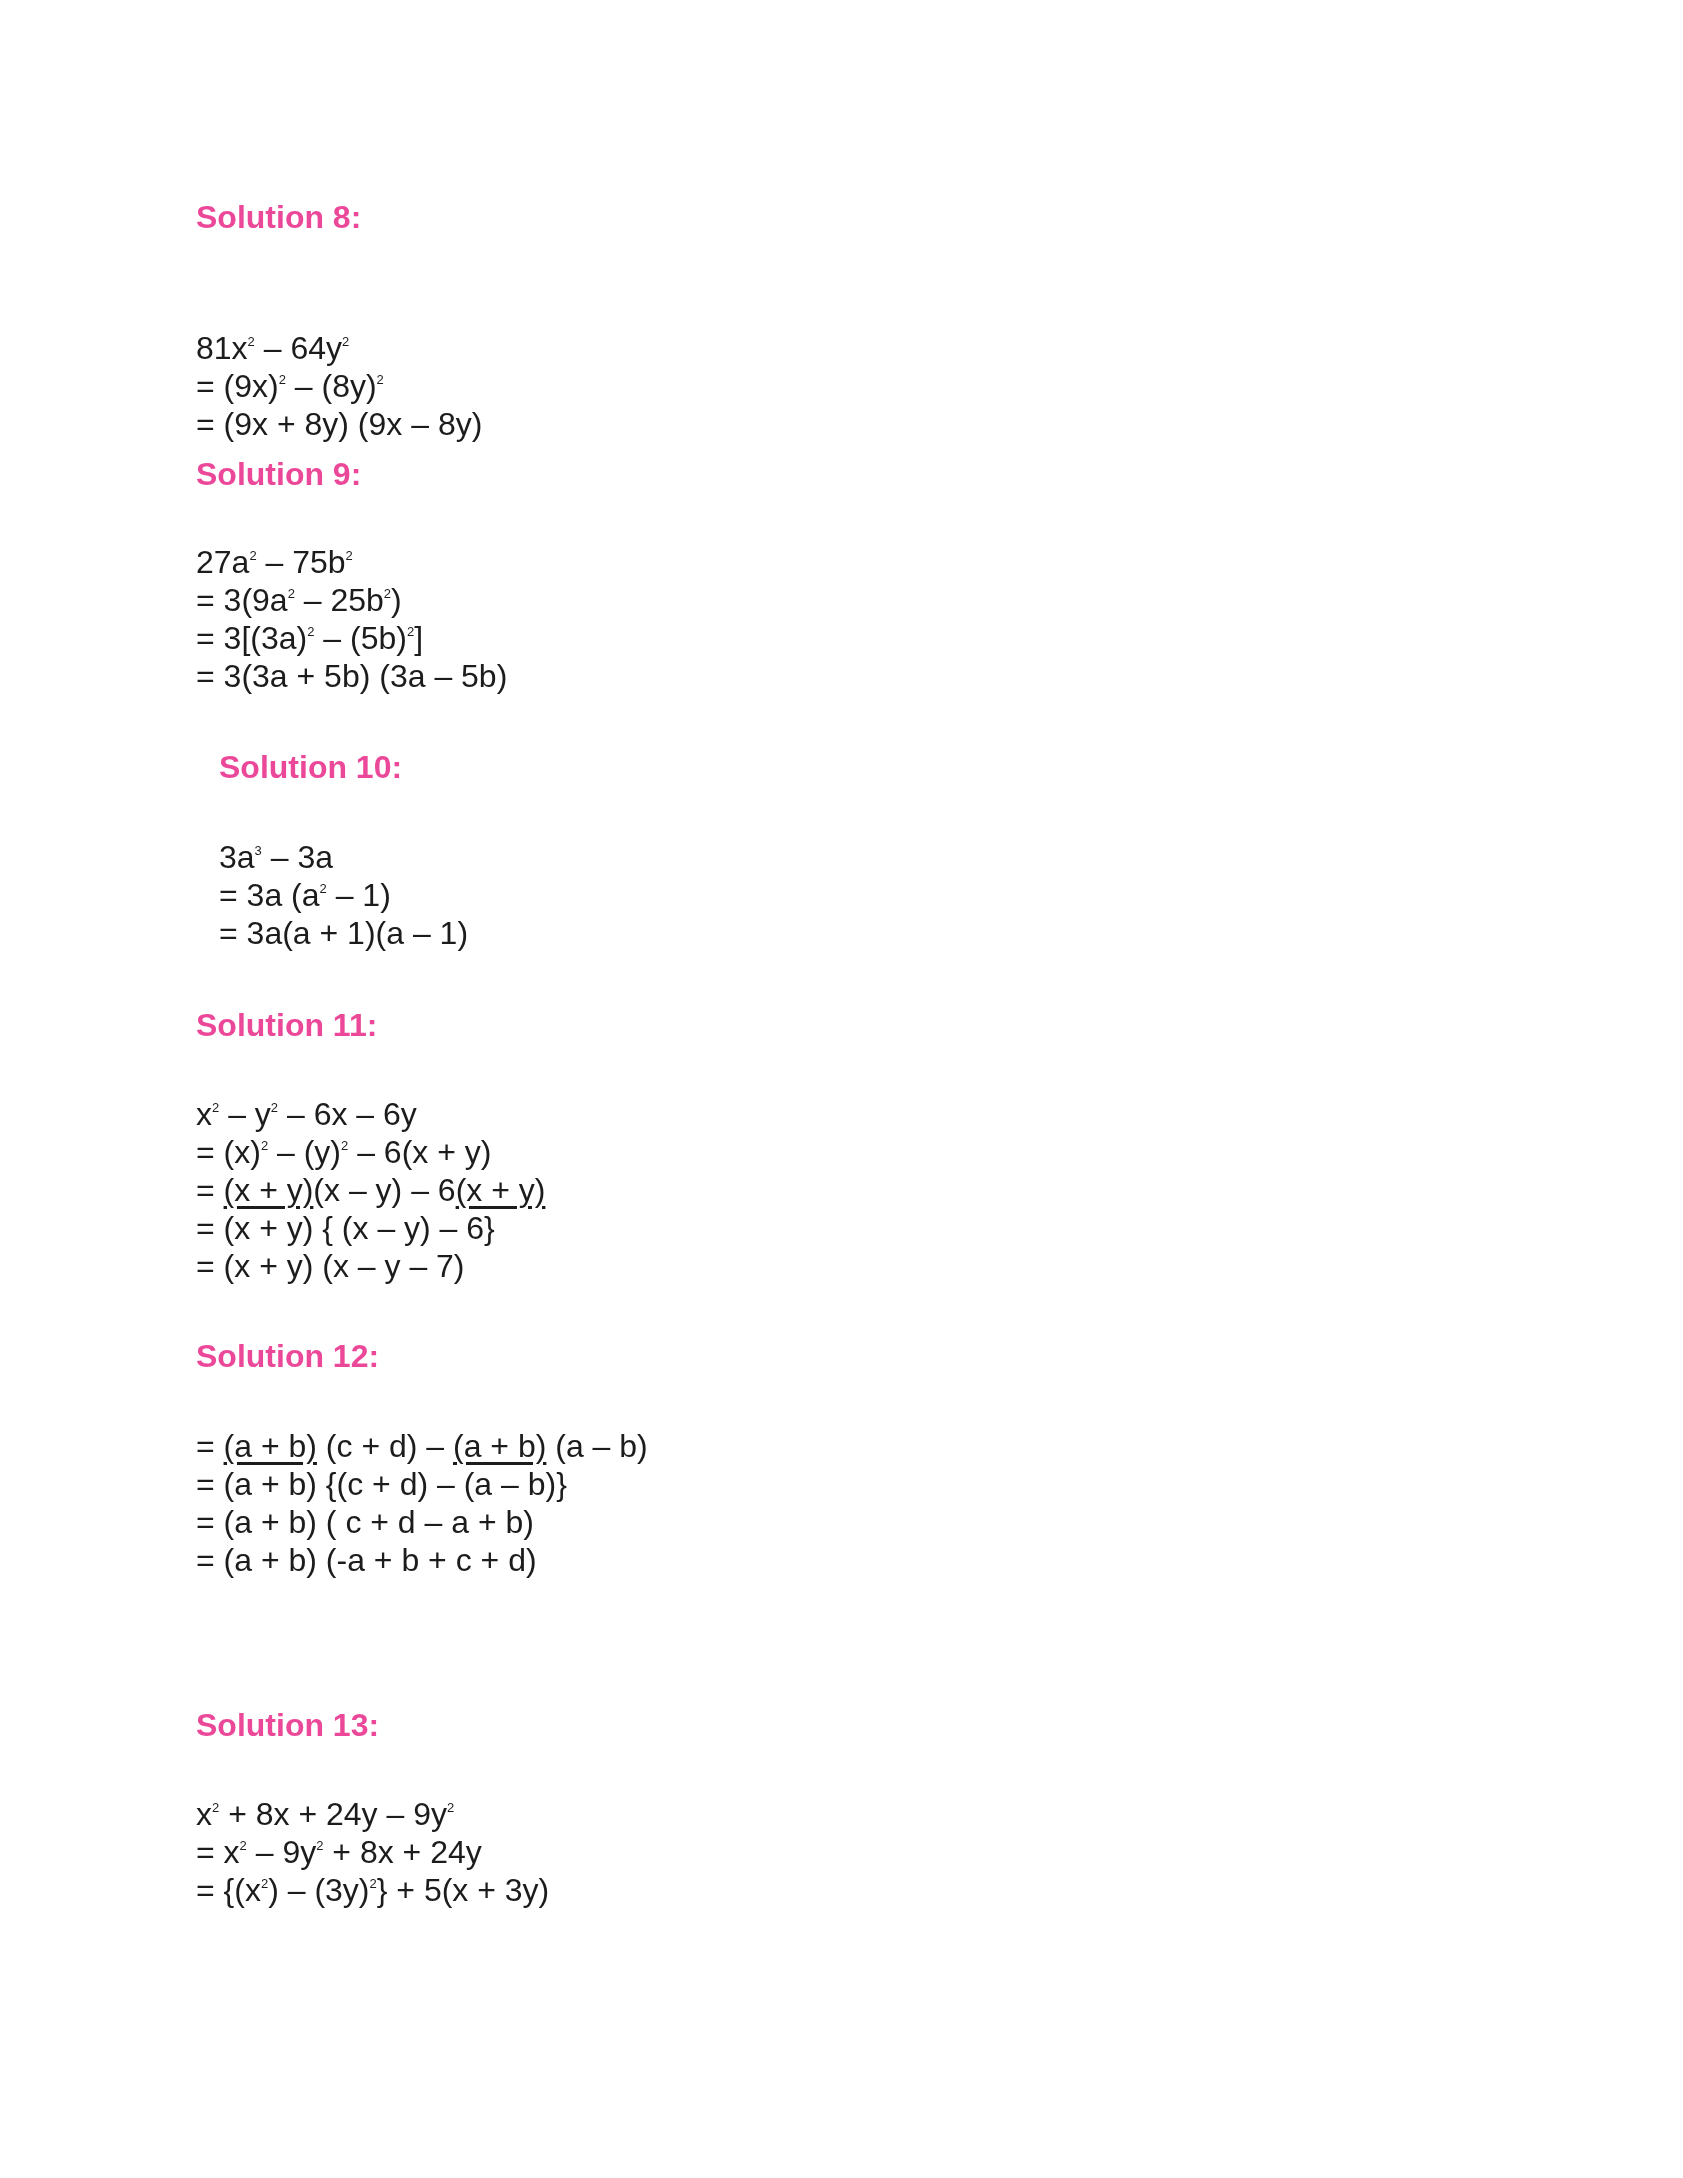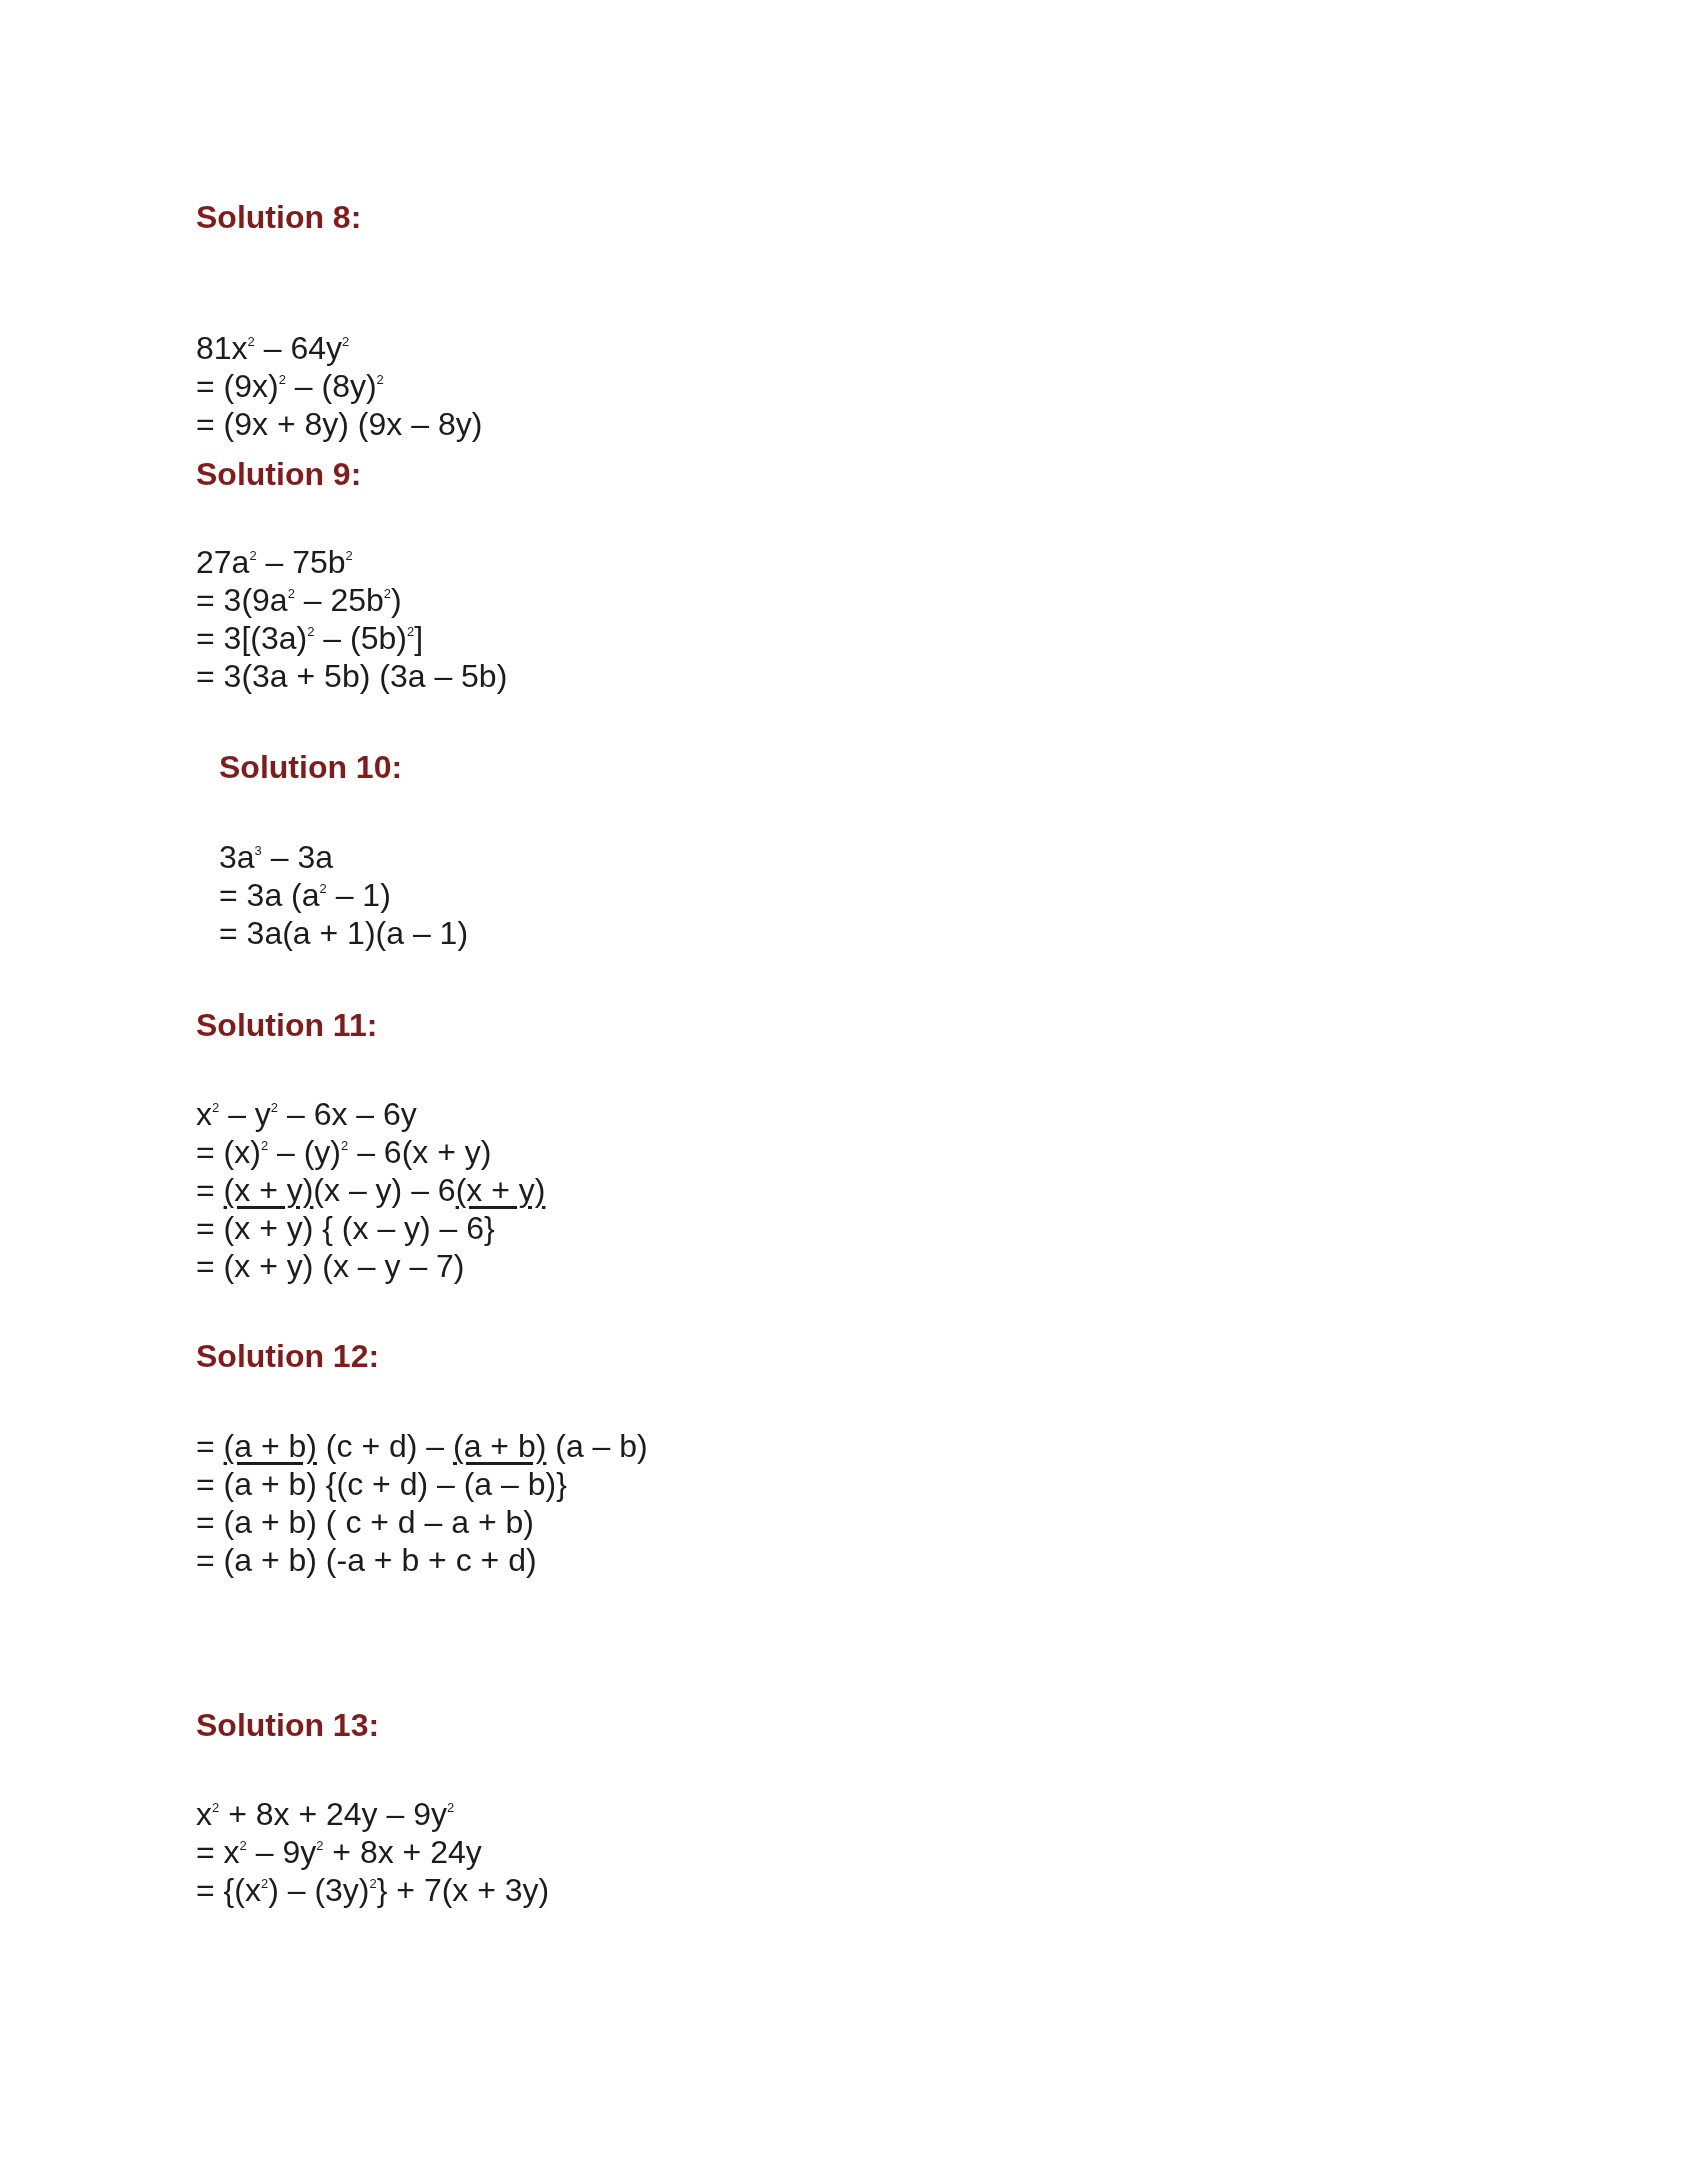--- a/index.html
+++ b/index.html
@@ -1,19 +1,19 @@
 <!DOCTYPE html>
 <html><head>
   <meta charset="utf-8">
   <style>
     html, body { margin: 0; padding: 0; background: #ffffff; }
     body { width: 1683px; height: 2178px; position: relative; overflow: hidden;
            font-family: "Liberation Sans", sans-serif; color: #1c1c1c; }
     .section { position: absolute; left: 196px; }
-    .heading { font-weight: bold; font-size: 32px; line-height: 40px; margin: 0; color: #7f1d1d; }
+    .heading { font-weight: bold; font-size: 32px; line-height: 40px; margin: 0; color: #ec4899; }
     .lines { position: absolute; left: 0; }
     .line { font-size: 32px; line-height: 38px; white-space: nowrap; }
     .line .seg { white-space: pre; }
     .line .u { text-decoration: underline; text-decoration-thickness: 3px; text-underline-offset: 5px; white-space: pre; }
     sup { font-size: 13px; vertical-align: 0; position: relative; top: -13px; line-height: 0; }
   </style>
 </head>
 <body>
 
 <div>
@@ -64,17 +64,17 @@
         <div class="line"><span class="seg">= (a + b) ( c + d – a + b)</span></div>
         <div class="line"><span class="seg">= (a + b) (-a + b + c + d)</span></div>
       </div>
   </div>
 
   <div class="section" style="top:1705px;">
     <h2 class="heading">Solution 13:</h2>
     <div class="lines" style="top:90px;">
         <div class="line"><span class="seg">x</span><sup>2</sup><span class="seg"> + 8x + 24y – 9y</span><sup>2</sup></div>
         <div class="line"><span class="seg">= x</span><sup>2</sup><span class="seg"> – 9y</span><sup>2</sup><span class="seg"> + 8x + 24y</span></div>
-        <div class="line"><span class="seg">= {(x</span><sup>2</sup><span class="seg">) – (3y)</span><sup>2</sup><span class="seg">} + 7(x + 3y)</span></div>
+        <div class="line"><span class="seg">= {(x</span><sup>2</sup><span class="seg">) – (3y)</span><sup>2</sup><span class="seg">} + 5(x + 3y)</span></div>
       </div>
   </div>
 </div>
 
 
 </body></html>

